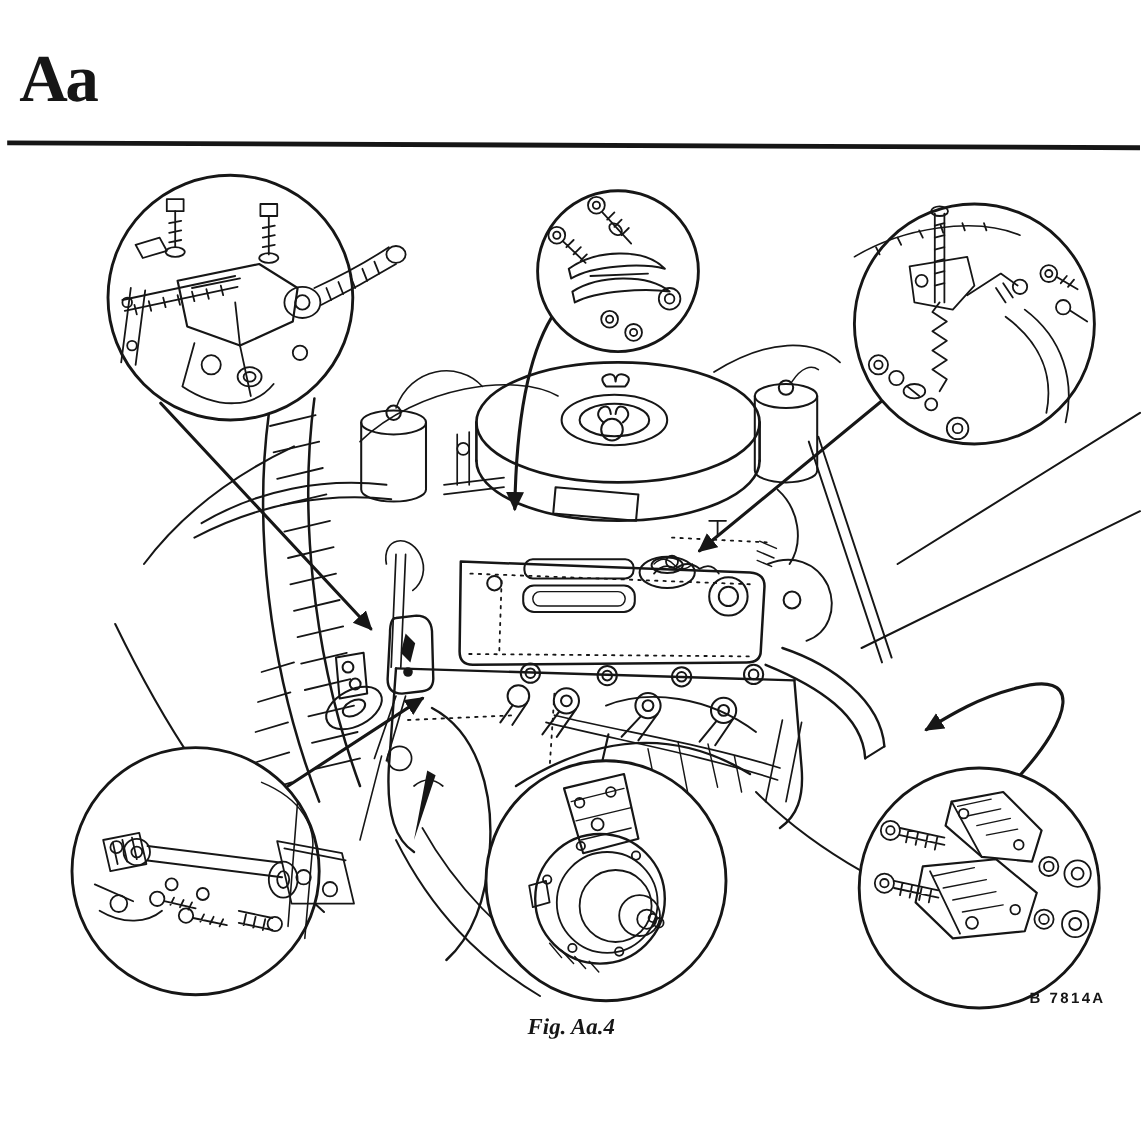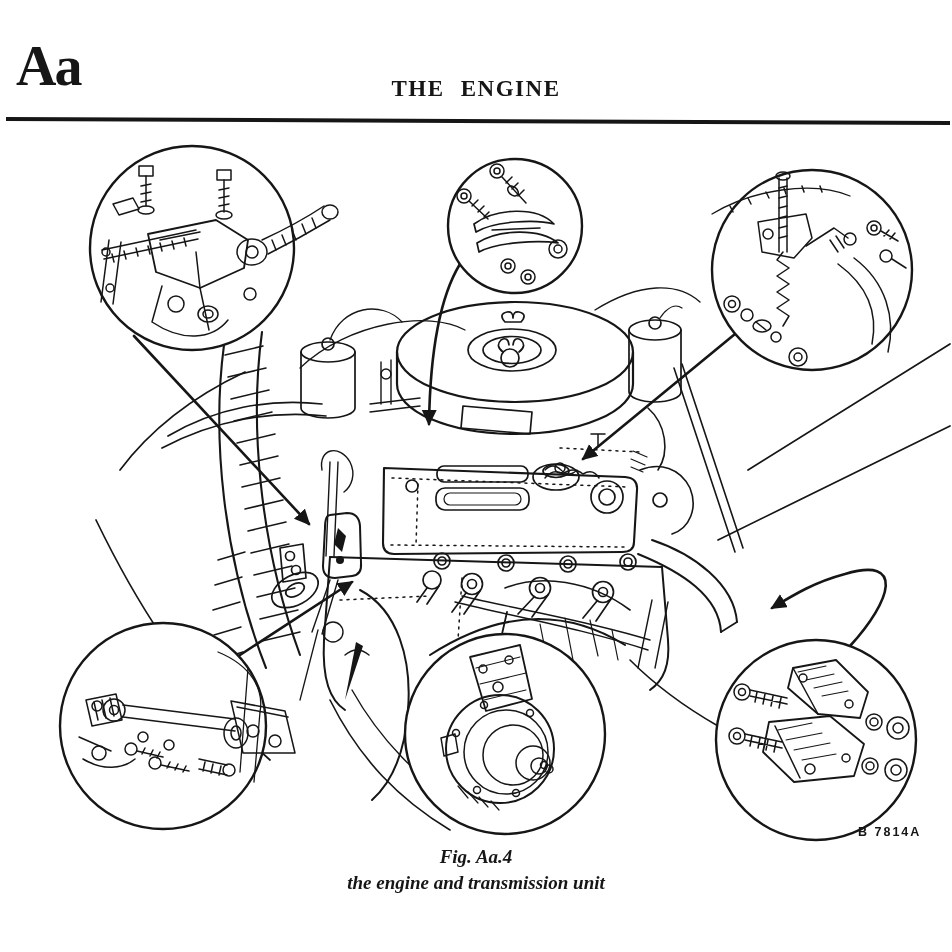--- a/index.html
+++ b/index.html
@@ -377,21 +377,19 @@
           <circle cx="896" cy="770" r="11"></circle>
             <circle cx="896" cy="770" r="5"></circle>
         </g>
       </g>
 
       <text class="ref-text" x="858" y="836" stroke="none">B 7814A</text>
     </g>
   </svg>
 
   <div class="section-code">Aa</div>
-  <div class="page-title">THE ENGINE</div>
   <div class="header-rule"></div>
 
   <div class="caption">
     <div class="fig-label">Fig. Aa.4</div>
-    <div class="cap-line">the engine and transmission unit</div>
   </div>
 
 </div>
 
 </body></html>

